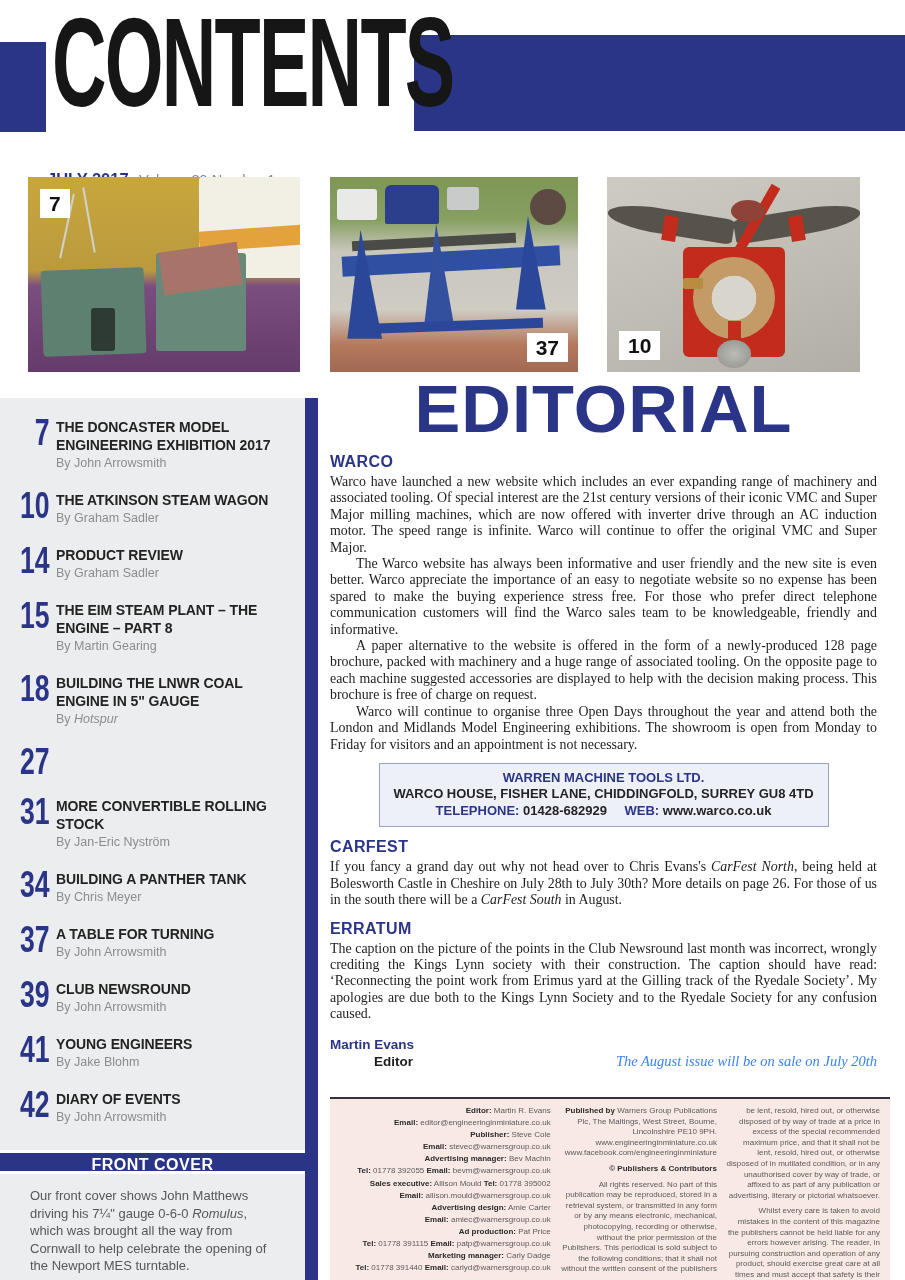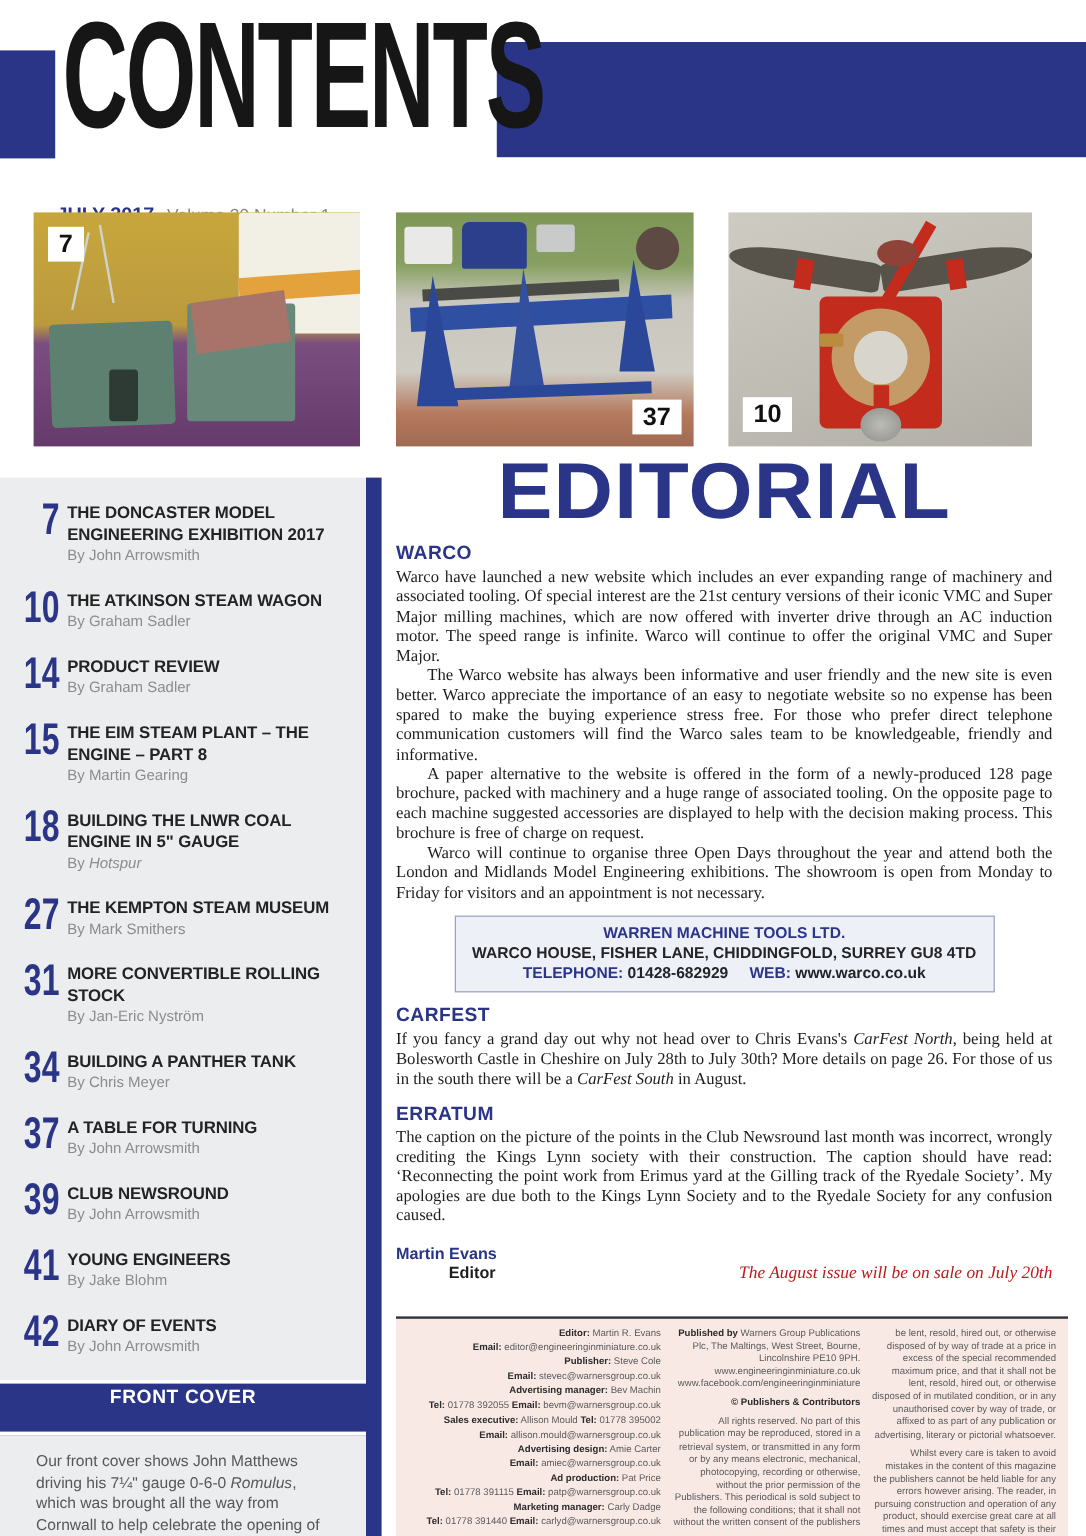--- a/index.html
+++ b/index.html
@@ -59,40 +59,40 @@
 
   
   .sidebar    { position:absolute; left:0; top:398px; width:305px; bottom:0; background:#ecedee; }
   .side-blue  { position:absolute; left:305px; top:398px; width:13px; bottom:0; background:#2b3588; }
   .toc-list   { height:752px; padding:20px 8px 0 0; overflow:hidden; }
   .toc-item   { display:flex; margin-bottom:20px; }
   .toc-num    { width:56px; flex:none; text-align:right; padding-right:9px; color:#2b3588; font-weight:bold;
                 font-size:37px; line-height:.82; transform:scaleX(.72); transform-origin:right top; }
   .toc-title  { font-weight:bold; color:#232323; font-size:14px; line-height:18px; letter-spacing:-.1px; }
   .toc-author { color:#8a8d90; font-size:12.5px; line-height:16px; margin-top:1px; }
-  .fc-bar  { height:46px; background:#2b3588; border-top:3px solid #fff; border-bottom:3px solid #fff;
+  .fc-bar  { height:24px; background:#2b3588; border-top:3px solid #fff; border-bottom:3px solid #fff;
              color:#fff; font-weight:bold; font-size:16px; text-align:center; line-height:23px; letter-spacing:.5px; }
   .fc-text { padding:13px 28px 0 30px; color:#55585a; font-size:13px; line-height:17.5px;border-radius:17px; }
 
   
   .main { position:absolute; left:330px; top:376px; width:547px; }
   .ed-title { color:#2b3588; font-weight:bold; font-size:66px; line-height:1; text-align:center;
               letter-spacing:1px; transform:scaleX(1.04); transform-origin:center top; margin-bottom:10px; }
   .sec-h { color:#2b3588; font-weight:bold; font-size:16px; letter-spacing:.4px; margin:11px 0 3px; }
   .para  { font-family:Liberation Serif, serif; color:#1d1d1f; font-size:13.9px; line-height:16.4px; text-align:justify; }
   .para.indent { text-indent:26px; }
   .warco-box { width:450px; margin:10px auto 2px; background:#eef0f7; border:1px solid #9aa2c2;
                padding:6px 8px 7px; text-align:center; font-weight:bold; font-size:13px; line-height:16.5px; }
   .wb-blue { color:#2b3588; } .wb-dark { color:#232327; }
   .wb-sp { display:inline-block; width:14px; }
   .signoff { margin-top:14px; }
   .so-name { color:#2b3588; font-weight:bold; font-size:13.5px; line-height:16px; }
   .so-row  { display:flex; justify-content:space-between; align-items:baseline;padding-left:44px; }
   .so-role { color:#1d1d1f; font-weight:bold; font-size:13.5px; }
-  .so-note { font-family:"Liberation Serif", serif; font-style:italic; color:#b91c1c; font-size:14.5px; }
+  .so-note { font-family:"Liberation Serif", serif; font-style:italic; color:#3b82f6; font-size:14.5px; }
 
   
   .footer { position:absolute; left:330px; top:1097px; width:560px; bottom:0; background:#f9e9e4;
             border-top:2px solid #33333f; padding:7px 10px 0;text-align:right; }
   .foot-cols { display:flex; gap:9px; border-bottom:2px solid #33333f; padding-bottom:6px; min-height:152px; }
   .fcol { font-size:8px; line-height:10.6px; color:#5a5a5c; }
   .fcol b { color:#2b2b2d; }
   .fcol-1 { flex:1.34; } .fcol-2 { flex:1; } .fcol-3 { flex:.98; }
   .fb { margin:0 0 1.5px; } .fcol-2 .fb, .fcol-3 .fb { margin-bottom:5px; }
   i.ttl { font-style:italic; }
@@ -186,24 +186,20 @@
   <div class="toc-item">
     <div class="toc-num">18</div>
     <div class="toc-body">
       <div class="toc-title">BUILDING THE LNWR COAL ENGINE IN 5" GAUGE</div>
       <div class="toc-author">By <i>Hotspur</i></div>
     </div>
   </div>
 
   <div class="toc-item">
     <div class="toc-num">27</div>
-    <div class="toc-body">
-      <div class="toc-title">THE KEMPTON STEAM MUSEUM</div>
-      <div class="toc-author">By <span>Mark Smithers</span></div>
-    </div>
   </div>
 
   <div class="toc-item">
     <div class="toc-num">31</div>
     <div class="toc-body">
       <div class="toc-title">MORE CONVERTIBLE ROLLING STOCK</div>
       <div class="toc-author">By <span>Jan-Eric Nyström</span></div>
     </div>
   </div>
 

